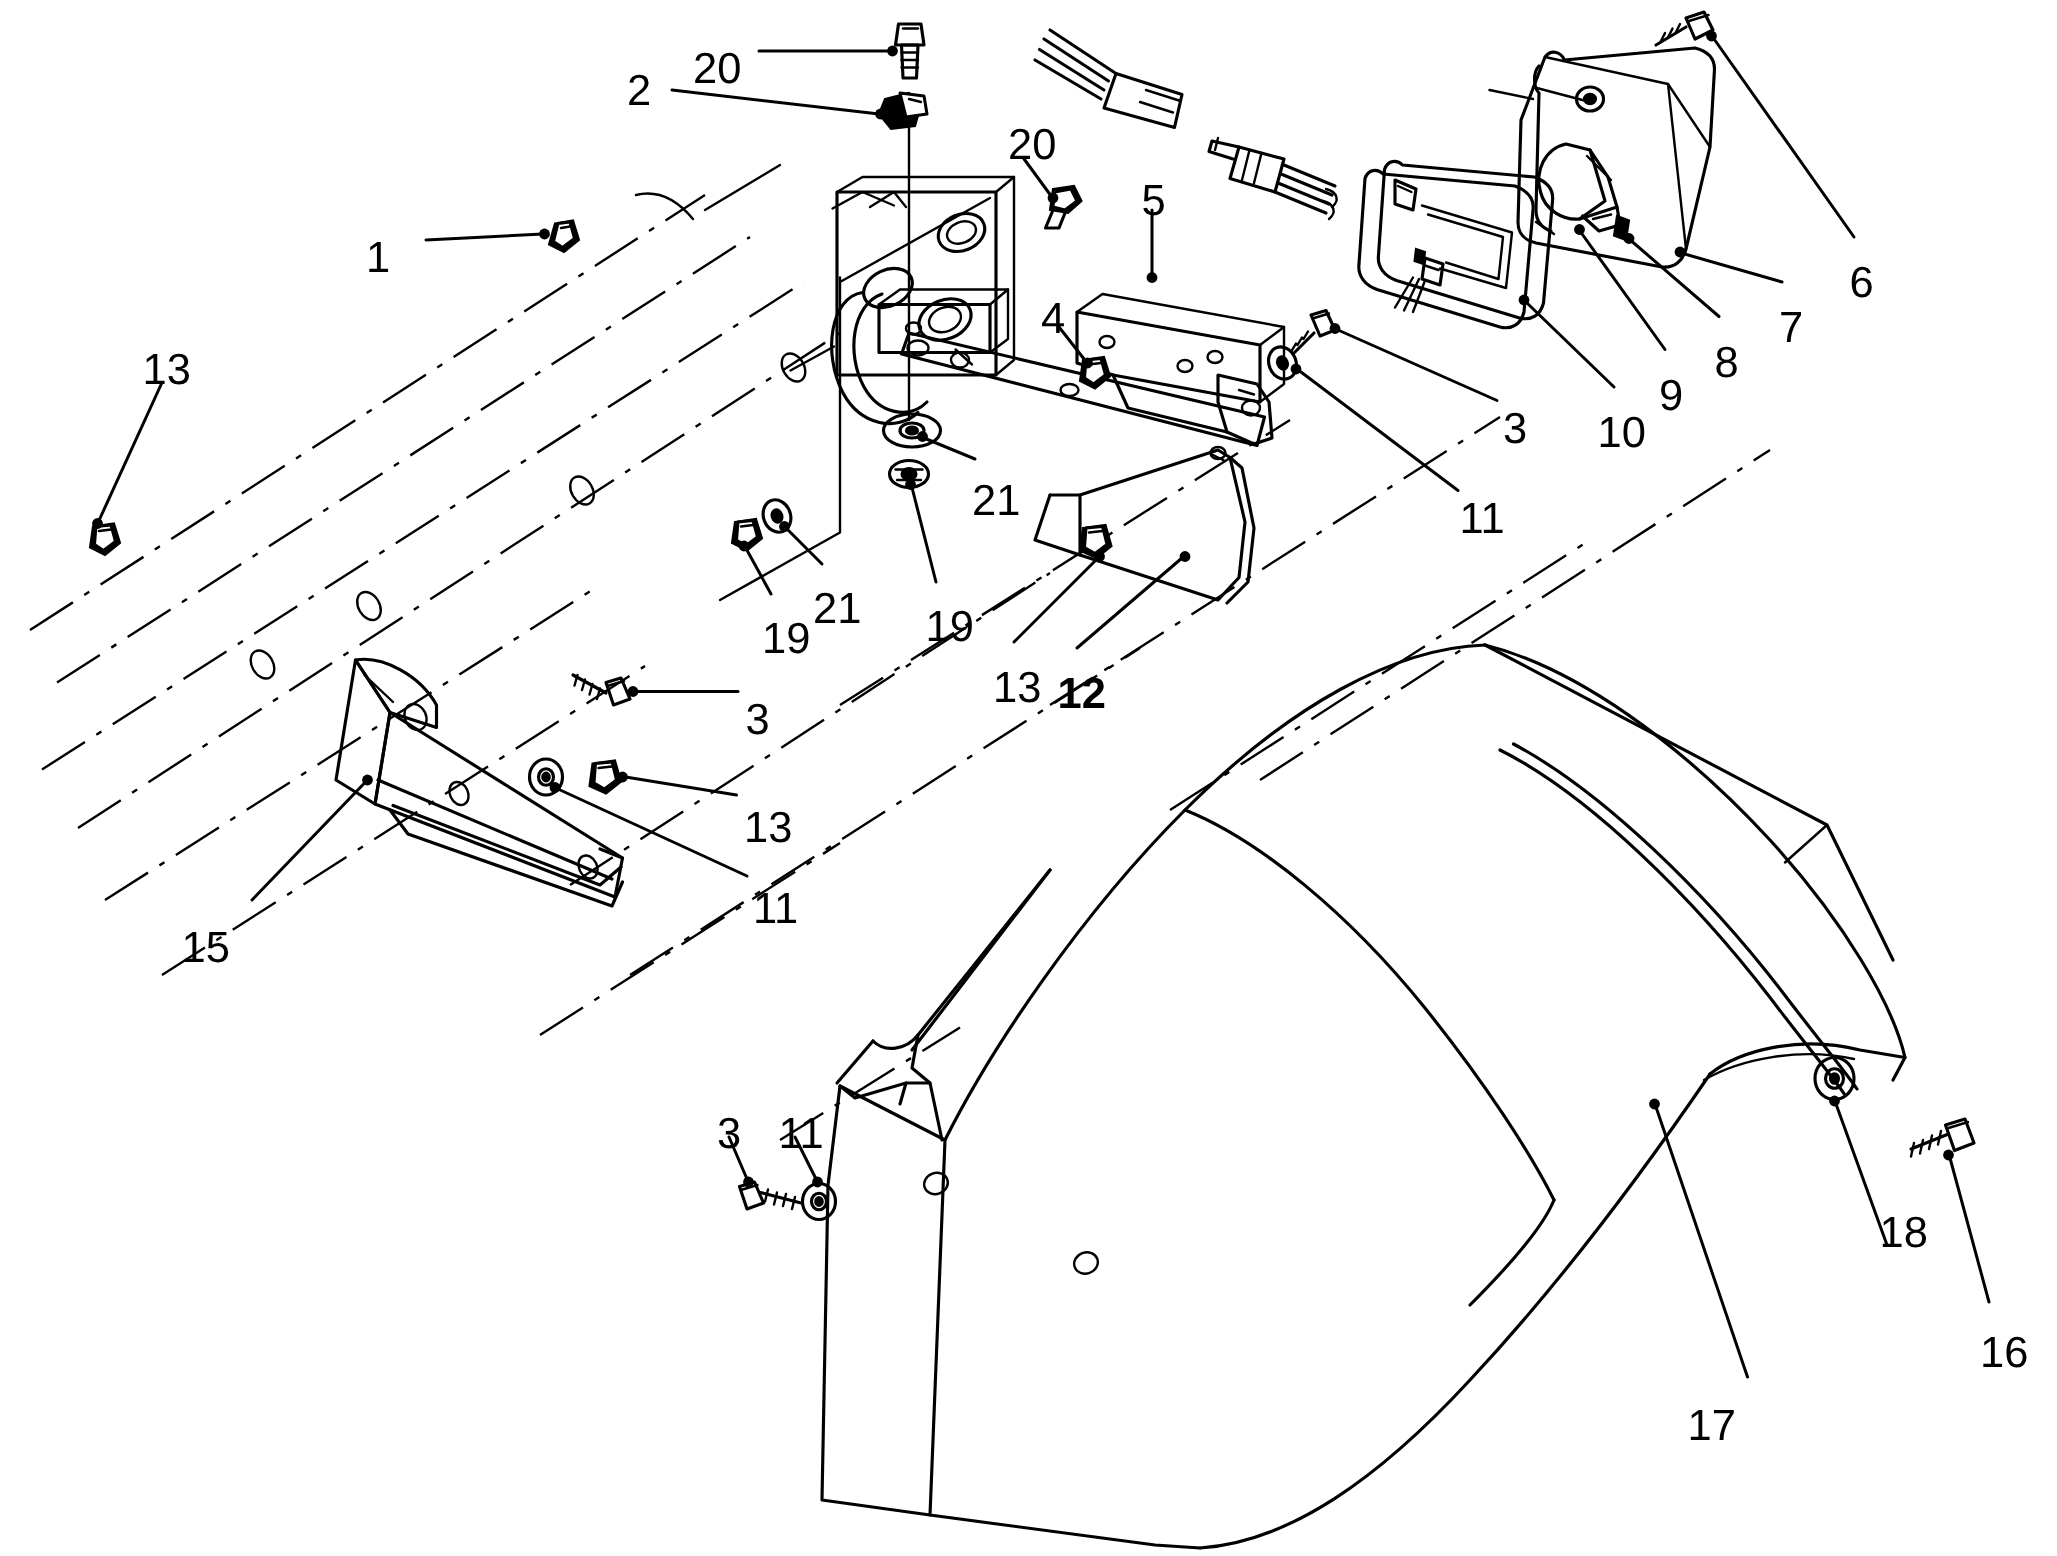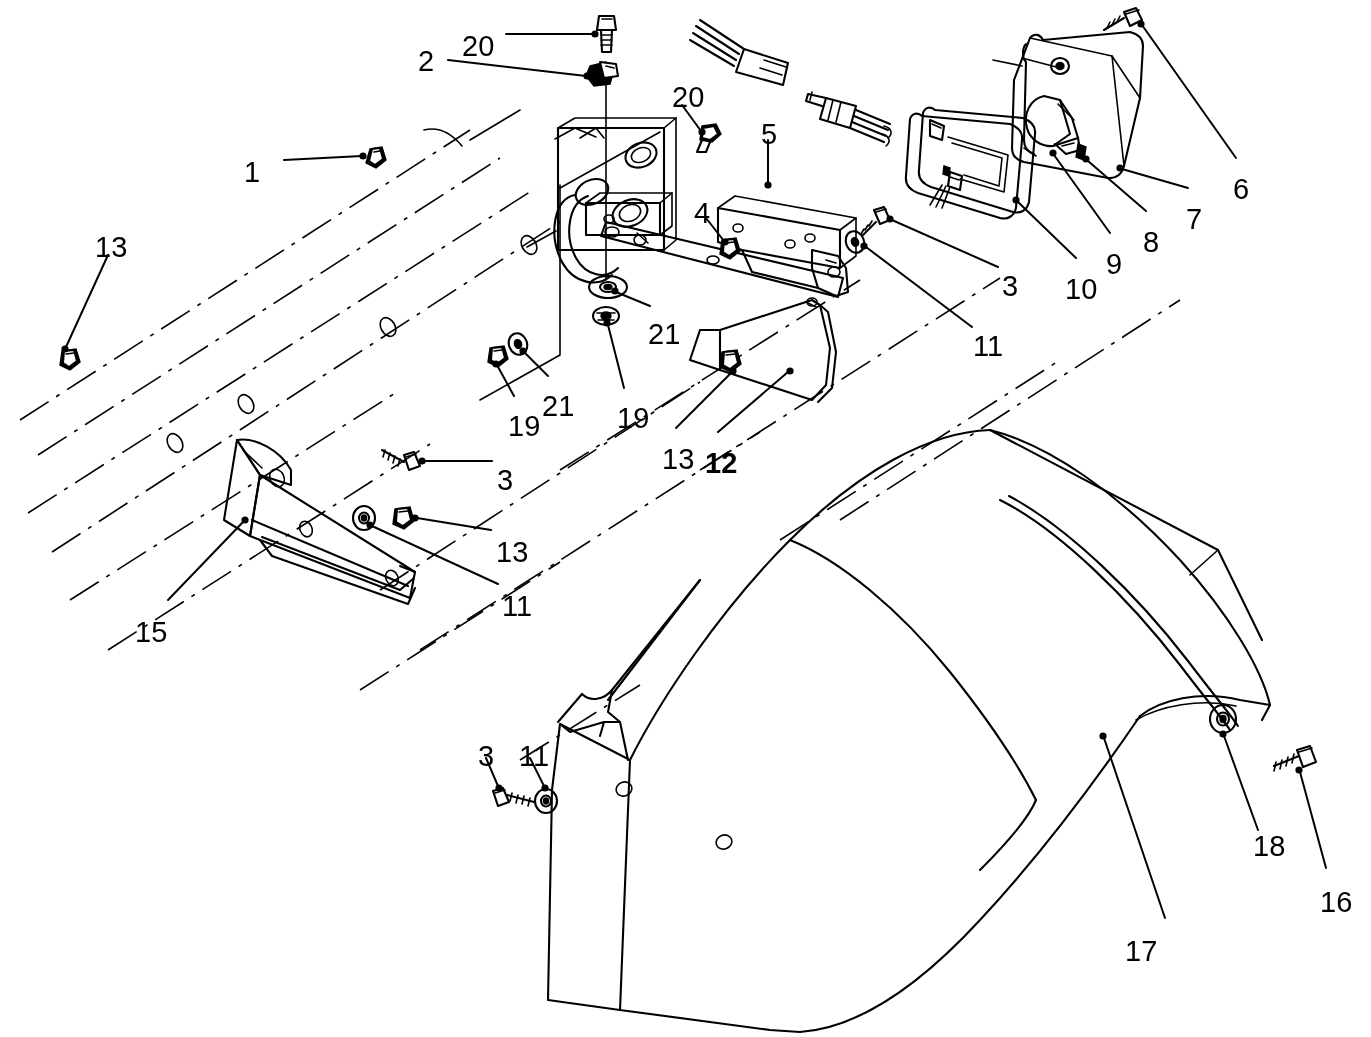--- a/index.html
+++ b/index.html
@@ -473,24 +473,24 @@
       <div class="callout-label" style="left: 1143px; top: 228px;">8</div>
       <div class="callout-label" style="left: 1106px; top: 250px;">9</div>
       <div class="callout-label" style="left: 1065px; top: 275px; text-align: right;">10</div>
       <div class="callout-label" style="left: 973px; top: 332px;">11</div>
       <div class="callout-label" style="left: 502px; top: 592px;">11</div>
       <div class="callout-label" style="left: 519px; top: 742px;">11</div>
       <div class="callout-label" style="left: 705px; top: 449px; font-weight: bold;">12</div>
       <div class="callout-label" style="left: 95px; top: 233px;">13</div>
       <div class="callout-label" style="left: 662px; top: 445px;">13</div>
       <div class="callout-label" style="left: 496px; top: 538px;">13</div>
-      <div class="callout-label" style="left: 135px; top: 618px;">15</div>
+      <div class="callout-label" style="left: 121px; top: 618px;">15</div>
       <div class="callout-label" style="left: 1320px; top: 888px;">16</div>
       <div class="callout-label" style="left: 1125px; top: 937px;">17</div>
-      <div class="callout-label" style="left: 1253px; top: 832px;">18</div>
+      <div class="callout-label" style="left: 1253px; top: 808px;">18</div>
       <div class="callout-label" style="left: 508px; top: 412px;">19</div>
       <div class="callout-label" style="left: 617px; top: 404px;">19</div>
       <div class="callout-label" style="left: 462px; top: 32px;">20</div>
       <div class="callout-label" style="left: 672px; top: 83px;">20</div>
       <div class="callout-label" style="left: 542px; top: 392px;">21</div>
       <div class="callout-label" style="left: 648px; top: 320px;">21</div>
     </div>
 
 </div>
 

